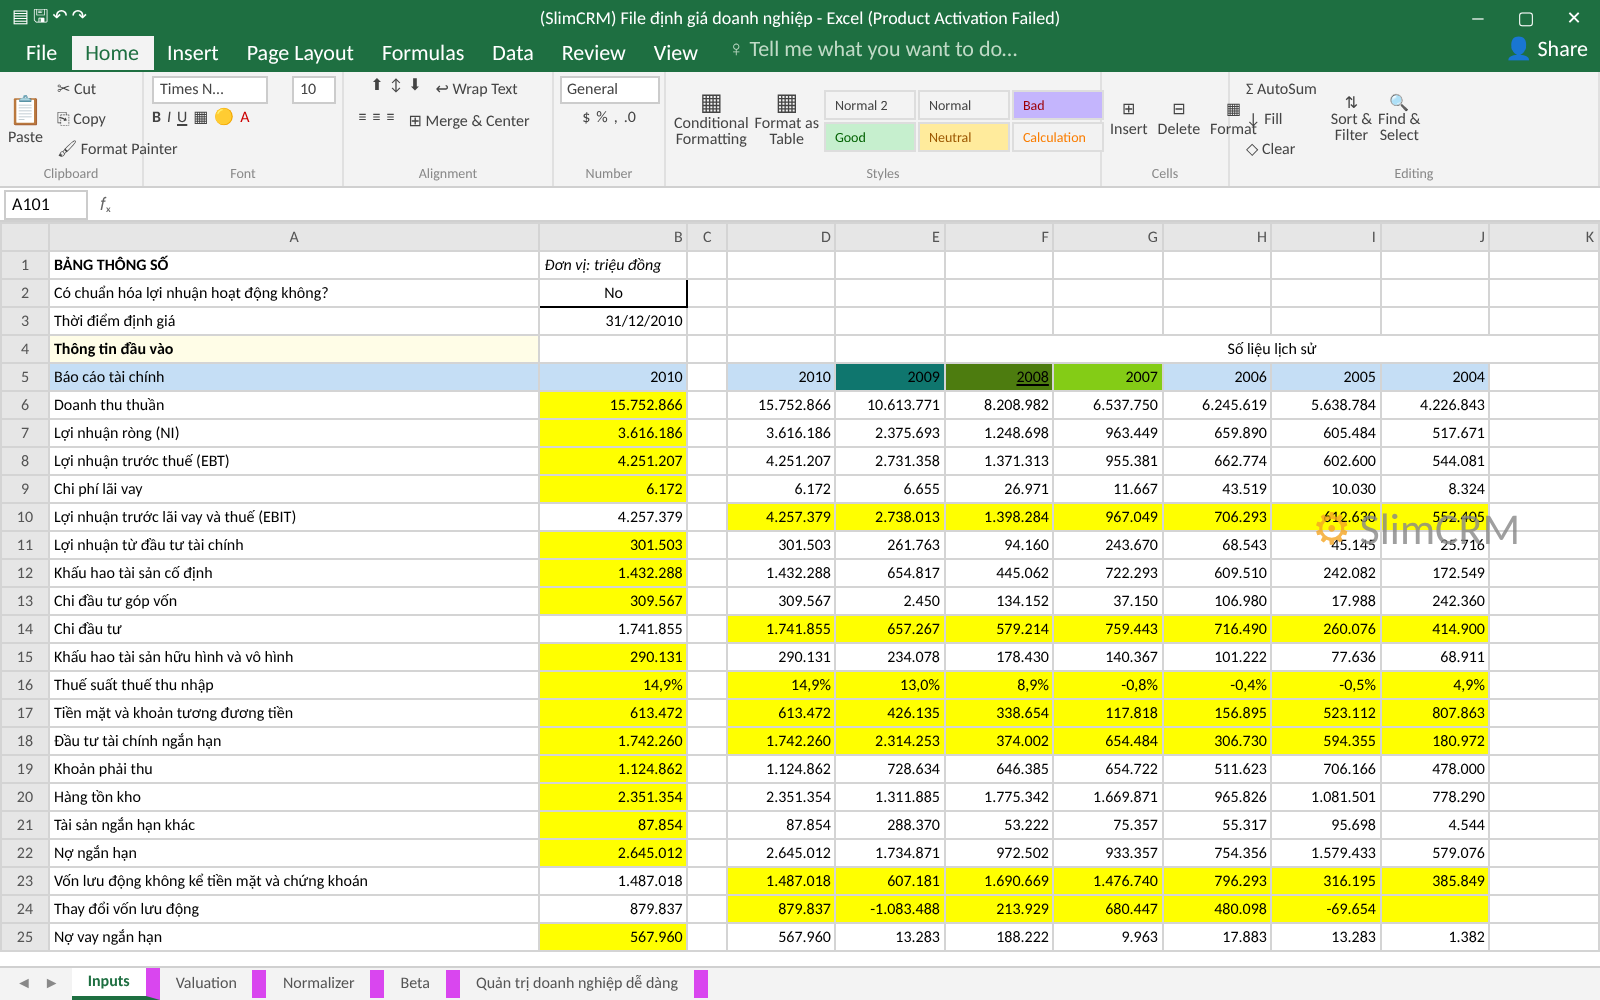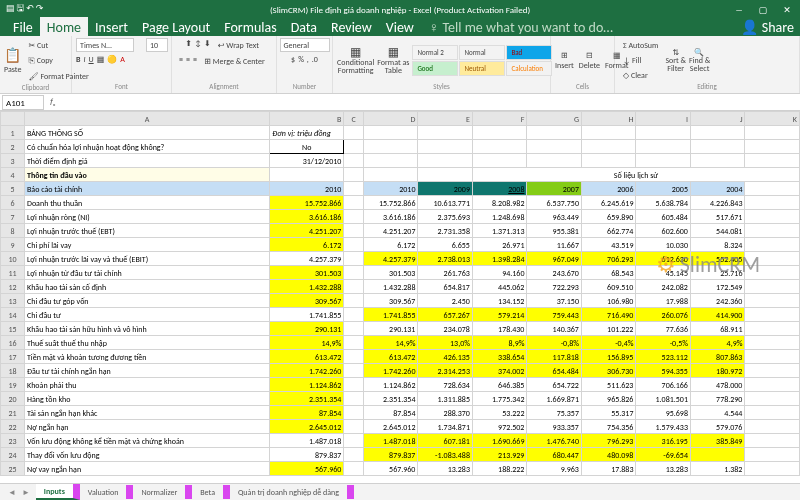--- a/index.html
+++ b/index.html
@@ -1,21 +1,21 @@
 <!DOCTYPE html>
 <html><head>
 <meta charset="utf-8">
 <style>
 *{margin:0;padding:0;box-sizing:border-box;user-select:none}
 body{font-family:"Segoe UI",Calibri,sans-serif;font-size:10px;background:#f0f0f0;width:800px;height:500px;overflow:hidden;position:relative}
 .titlebar{height:18px;background:#1e6f41;color:#fff;display:flex;align-items:center;justify-content:space-between;font-size:9px;padding:0 6px}
 .titlebar .center{position:absolute;left:0;right:0;text-align:center;pointer-events:none}
 .win-btns{display:flex;gap:10px}
 .win-btn{width:14px;text-align:center}
-.ribbon-tabs{height:18px;background:#1e6f41;display:flex;align-items:center;color:#fff;font-size:14px;padding:0 6px}
+.ribbon-tabs{height:18px;background:#1e6f41;display:flex;align-items:flex-start;color:#fff;font-size:11px;padding:0 6px}
 .ribbon-tabs .tab{padding:2px 7px;cursor:pointer}
 .ribbon-tabs .tab.active{background:#f3f3f3;color:#1e6f41}
 .ribbon-tabs .tellme{color:#c0dac6;margin-left:8px}
 .ribbon-tabs .share{margin-left:auto}
 .ribbon{height:58px;background:#f3f3f3;border-bottom:1px solid #d0d0d0;display:flex;font-size:8px;color:#444}
 .rgrp{border-right:1px solid #e0e0e0;padding:2px 4px;display:flex;flex-direction:column;justify-content:space-between}
 .rgrp .lbl{text-align:center;color:#888;font-size:7px}
 .rgrp .body{display:flex;align-items:center;gap:3px;flex:1}
 .btn-s{padding:1px 3px;border:1px solid transparent;white-space:nowrap}
 .font-sel{border:1px solid #ccc;background:#fff;padding:1px 3px;width:58px}
@@ -27,21 +27,21 @@
 .fbar{flex:1;padding:1px 3px;color:#333}
 .grid-wrap{position:absolute;top:111px;left:0;right:0;bottom:17px;overflow:hidden;background:#fff}
 .grid{border-collapse:collapse;font-size:8px;width:100%}
 .grid th,.grid td{border:1px solid #d4d4d4;padding:1px 2px;height:14px;white-space:nowrap;overflow:hidden}
 .grid thead th{background:#e6e6e6;color:#555;font-weight:normal;text-align:center;position:sticky;top:0}
 .grid .rowhdr{background:#e6e6e6;color:#555;text-align:center;width:22px}
 .grid .colA{width:225px}
 .grid .colB{width:68px;text-align:right}
 .grid .colC{width:18px}
 .grid .coln{width:50px;text-align:right}
-.section-head{font-weight:normal;background:#fff}
+.section-head{font-weight:bold;background:#fff}
 .section-input{background:#fffde7;font-weight:bold}
 .section-fin{background:#c5def5}
 .hl{background:#ffff00 !important}
 .hl2{background:#ffff00}
 .watermark{position:absolute;top:140px;right:40px;font-size:22px;color:#888;font-weight:300;display:flex;align-items:center;gap:4px;opacity:.8;z-index:5;pointer-events:none}
 .watermark .gear{color:#f5a623}
 .tabs-bottom{position:absolute;bottom:0;left:0;right:0;height:17px;background:#f3f3f3;border-top:1px solid #d0d0d0;display:flex;align-items:center;font-size:8px;padding:0 8px}
 .tabs-bottom .stab{padding:2px 8px;border-right:7px solid #d946ef;color:#555}
 .tabs-bottom .stab.active{background:#fff;color:#1e6f41;font-weight:bold;border-bottom:2px solid #1e6f41}
 .tabs-bottom .nav{color:#888;margin-right:6px}
@@ -135,21 +135,21 @@
   </div>
   <div class="rgrp" style="width:218px">
     <div class="body">
       <div style="text-align:center;line-height:1"><span style="font-size:12px">▦</span><br><span style="white-space:pre">Conditional
 Formatting</span></div>
       <div style="text-align:center;line-height:1"><span style="font-size:12px">▦</span><br><span style="white-space:pre">Format as
 Table</span></div>
       <div style="display:grid;grid-template-columns:repeat(3,auto);gap:1px">
         <div class="style-cell">Normal 2</div>
         <div class="style-cell">Normal</div>
-        <div class="style-cell" style="background:#0ea5e9;color:#9c0006">Bad</div>
+        <div class="style-cell" style="background:#c4b5fd;color:#9c0006">Bad</div>
         <div class="style-cell" style="background:#c6efce;color:#006100">Good</div>
         <div class="style-cell" style="background:#ffeb9c;color:#9c5700">Neutral</div>
         <div class="style-cell" style="background:#f2f2f2;color:#fa7d00">Calculation</div>
       </div>
     </div>
     <div class="lbl">Styles</div>
   </div>
   <div class="rgrp" style="width:64px">
     <div class="body" style="gap:5px">
       <div style="text-align:center">⊞<br><span>Insert</span></div>
@@ -253,21 +253,21 @@
           <td class="coln"></td>
           <td class="coln" colspan="6" style="text-align: center;">Số liệu lịch sử</td>
         </tr>
         <tr>
           <td class="rowhdr">5</td>
           <td class="colA section-fin">Báo cáo tài chính</td>
           <td class="colB" style="text-align: right; background: rgb(197, 222, 245);">2010</td>
           <td class="colC"></td>
           <td class="coln" style="background: rgb(197, 222, 245);">2010</td>
           <td class="coln" style="background: #0f766e;">2009</td>
-          <td class="coln" style="background: #0f766e; text-decoration: underline;">2008</td>
+          <td class="coln" style="background: #4d7c0f; text-decoration: underline;">2008</td>
           <td class="coln" style="background: #84cc16;">2007</td>
           <td class="coln" style="background: rgb(197, 222, 245);">2006</td>
           <td class="coln" style="background: rgb(197, 222, 245);">2005</td>
           <td class="coln" style="background: rgb(197, 222, 245);">2004</td>
           <td class="coln"></td>
         </tr>
         <tr>
           <td class="rowhdr">6</td>
           <td class="colA ">Doanh thu thuần</td>
           <td class="colB hl">15.752.866</td>

